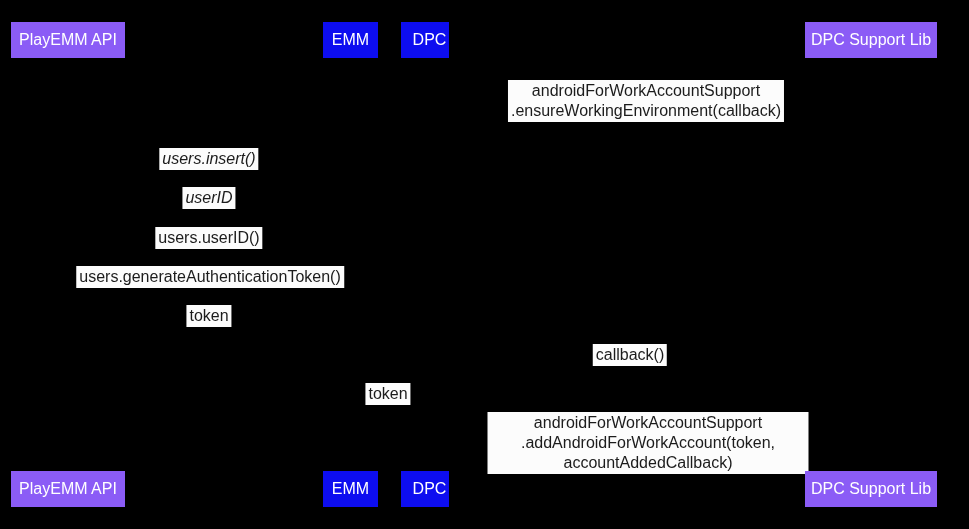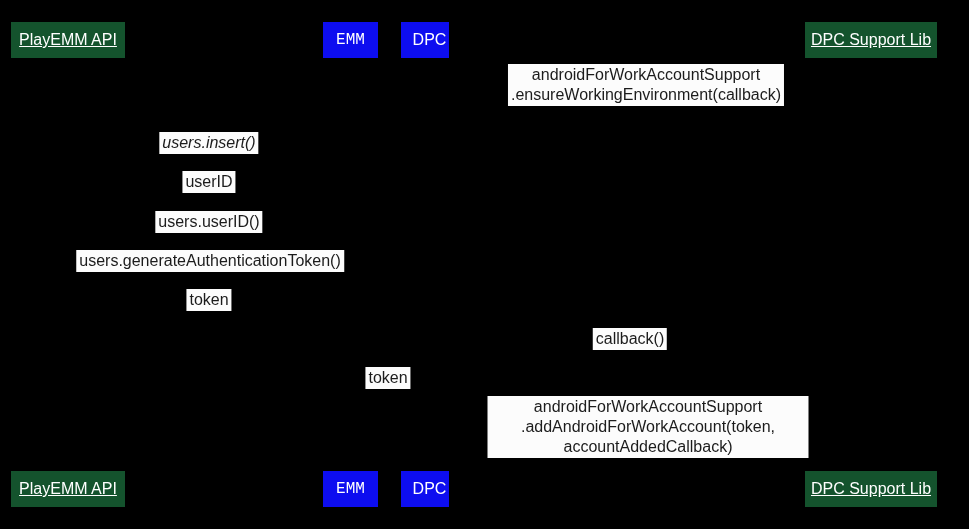--- a/index.html
+++ b/index.html
@@ -20,44 +20,45 @@
     position: absolute;
     height: 36px;
     display: flex;
     align-items: center;
     justify-content: center;
     color: #ffffff;
     font-size: 16px;
     white-space: nowrap;
     box-sizing: border-box;
   }
-  .p-green { background: #14532d; text-decoration: underline; }
+  .p-green { background: #8b5cf6; }
   .p-blue  { background: #0d0df0; }
   .row-top    { top: 22px; }
   .row-bottom { top: 471px; }
   .p-playemm { left: 11px;  width: 114px; }
-  .p-emm     { left: 323px; width: 55px; font-family: Liberation Mono, monospace; }
+  .p-emm     { left: 323px; width: 55px; }
   .p-dpc     { left: 401px; width: 48px; padding-left: 9px; }
   .p-dsl     { left: 805px; width: 132px; }
 
   
   .msg {
     position: absolute;
     transform: translateX(-50%);
     background: #fcfcfc;
     color: #1c1c1c;
     font-size: 16px;
     line-height: 20px;
     padding: 1px 3px;
     text-align: center;
     white-space: pre-line;
+    margin-top: 16px;
   }
   .m1 { left: 646px; top: 64px;  }
   .m2 { left: 209px; top: 132px; font-style: italic; }
-  .m3 { left: 209px; top: 171px; }
+  .m3 { left: 209px; top: 171px; font-style: italic; }
   .m4 { left: 209px; top: 211px; }
   .m5 { left: 210px; top: 250px; }
   .m6 { left: 209px; top: 289px; }
   .m7 { left: 630px; top: 328px; }
   .m8 { left: 388px; top: 367px; }
   .m9 { left: 648px; top: 396px; }
 </style>
 </head>
 <body>
 

